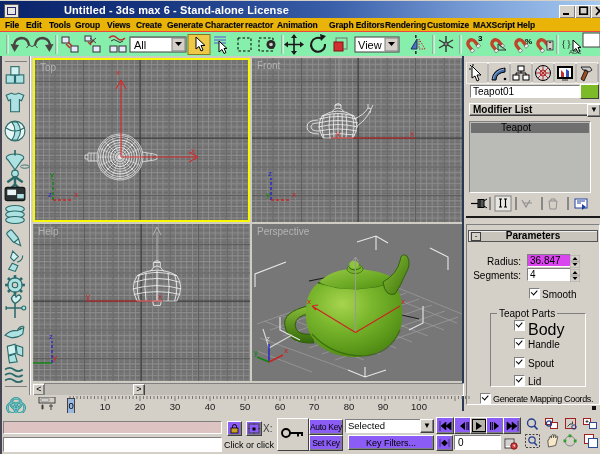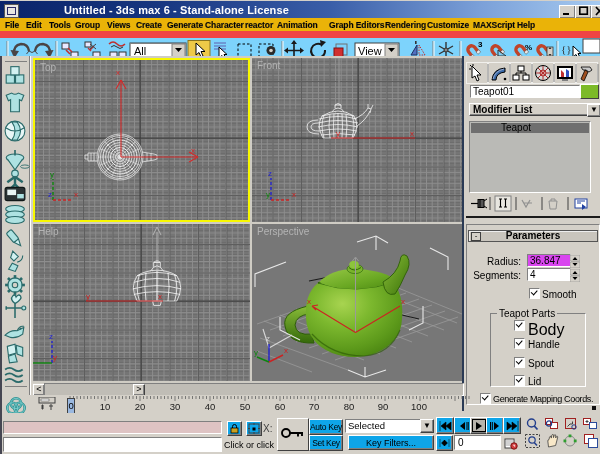--- a/index.html
+++ b/index.html
@@ -5,21 +5,21 @@
 #app{position:absolute;top:0;left:0;width:600px;height:454px;background:#d4d0c8;}
 .abs{position:absolute;}
 
 #titlebar{top:0;left:0;width:600px;height:18px;background:linear-gradient(to right,#0a246a 0%,#16347e 25%,#3a5ea8 55%,#7ba0d8 80%,#a6caf0 100%);border-top:1px solid #d4d0c8;}
 #titletext{left:20px;top:3px;color:#fff;font-weight:bold;font-size:11px;white-space:nowrap;letter-spacing:0.1px;padding-left:44px;}
 .winbtn{top:4px;width:15px;height:12px;background:#d4d0c8;border:1px solid;border-color:#fff #404040 #404040 #fff;box-shadow:inset -1px -1px 0 #808080;font-size:9px;line-height:10px;text-align:center;font-weight:bold;color:#000;}
 
 #menubar{top:18px;left:0;width:600px;height:13px;background:#eab308;font-size:8.5px;letter-spacing:-0.1px;color:#000;font-weight:bold;-webkit-text-stroke:0.2px #333;}
 #menubar span{position:absolute;top:2px;white-space:nowrap;}
 
-#toolbar{top:31px;left:0;width:600px;height:25px;background:#7dd3fc;border-top:7px solid #ef4444;}
+#toolbar{top:31px;left:0;width:600px;height:25px;background:#86efac;border-top:1px solid #ef4444;}
 
 #tabstrip{top:56px;left:0;width:33px;height:342px;background:#d4d0c8;}
 
 #vpwrap{top:56px;left:33px;width:429px;height:327px;background:#cfccc4;}
 .vp{position:absolute;background:#777;overflow:hidden;}
 .grid{position:absolute;top:0;left:0;right:0;bottom:0;background-color:#757575;
  background-image:
   linear-gradient(to right,#5e5e5e 1px,transparent 1px),
   linear-gradient(to bottom,#5e5e5e 1px,transparent 1px),
   linear-gradient(to right,#8d8d8d 1px,transparent 1px),
@@ -34,21 +34,21 @@
 
 #cmdpanel{top:56px;left:462px;width:138px;height:355px;background:#d4d0c8;border-left:2px solid #2a3a55;}
 
 #timeslider{top:383px;left:33px;width:429px;height:12px;background:#d4d0c8;}
 #ruler{top:395px;left:0px;width:462px;height:18px;background:#d4d0c8;}
 #statusarea{top:413px;left:0;width:600px;height:41px;background:#d4d0c8;}
 .inset{border:1px solid;border-color:#808080 #fff #fff #808080;}
 .outset{border:1px solid;border-color:#fff #404040 #404040 #fff;box-shadow:inset -1px -1px 0 #808080,inset 1px 1px 0 #d4d0c8;}
 .cb{width:9px;height:9px;background:#fff;border:1px solid;border-color:#808080 #fff #fff #808080;}
 .cb:after{content:"";position:absolute;left:1px;top:1px;width:5px;height:2.5px;border-left:1.6px solid #000;border-bottom:1.6px solid #000;transform:rotate(-48deg);}
-.sbtn{background:#0ea5e9;border:1px solid;border-color:#fff #404040 #404040 #fff;box-shadow:inset -1px -1px 0 #808080;text-align:center;display:flex;align-items:center;justify-content:center;}
+.sbtn{background:#8b5cf6;border:1px solid;border-color:#fff #404040 #404040 #fff;box-shadow:inset -1px -1px 0 #808080;text-align:center;display:flex;align-items:center;justify-content:center;}
 </style></head><body>
 <div id="app">
  <div class="abs" style="left:0;top:56px;width:2px;height:398px;background:#464652;z-index:50;"></div>
  <div id="titlebar" class="abs">
    <div class="abs" style="left:4px;top:3px;width:13px;height:12px;background:#e8e6e0;border:1px solid #555;">
         <div style="position:absolute;left:2px;top:2px;width:7px;height:6px;border:1.5px solid #2a2a66;"></div>
       </div>
    <div id="titletext" class="abs">Untitled - 3ds max 6 - Stand-alone License</div>
    <div class="winbtn abs" style="left:559px;"><svg width="13" height="10" viewBox="0 0 13 10">
           <rect x="2" y="7" width="6" height="2" fill="#000"></rect>

